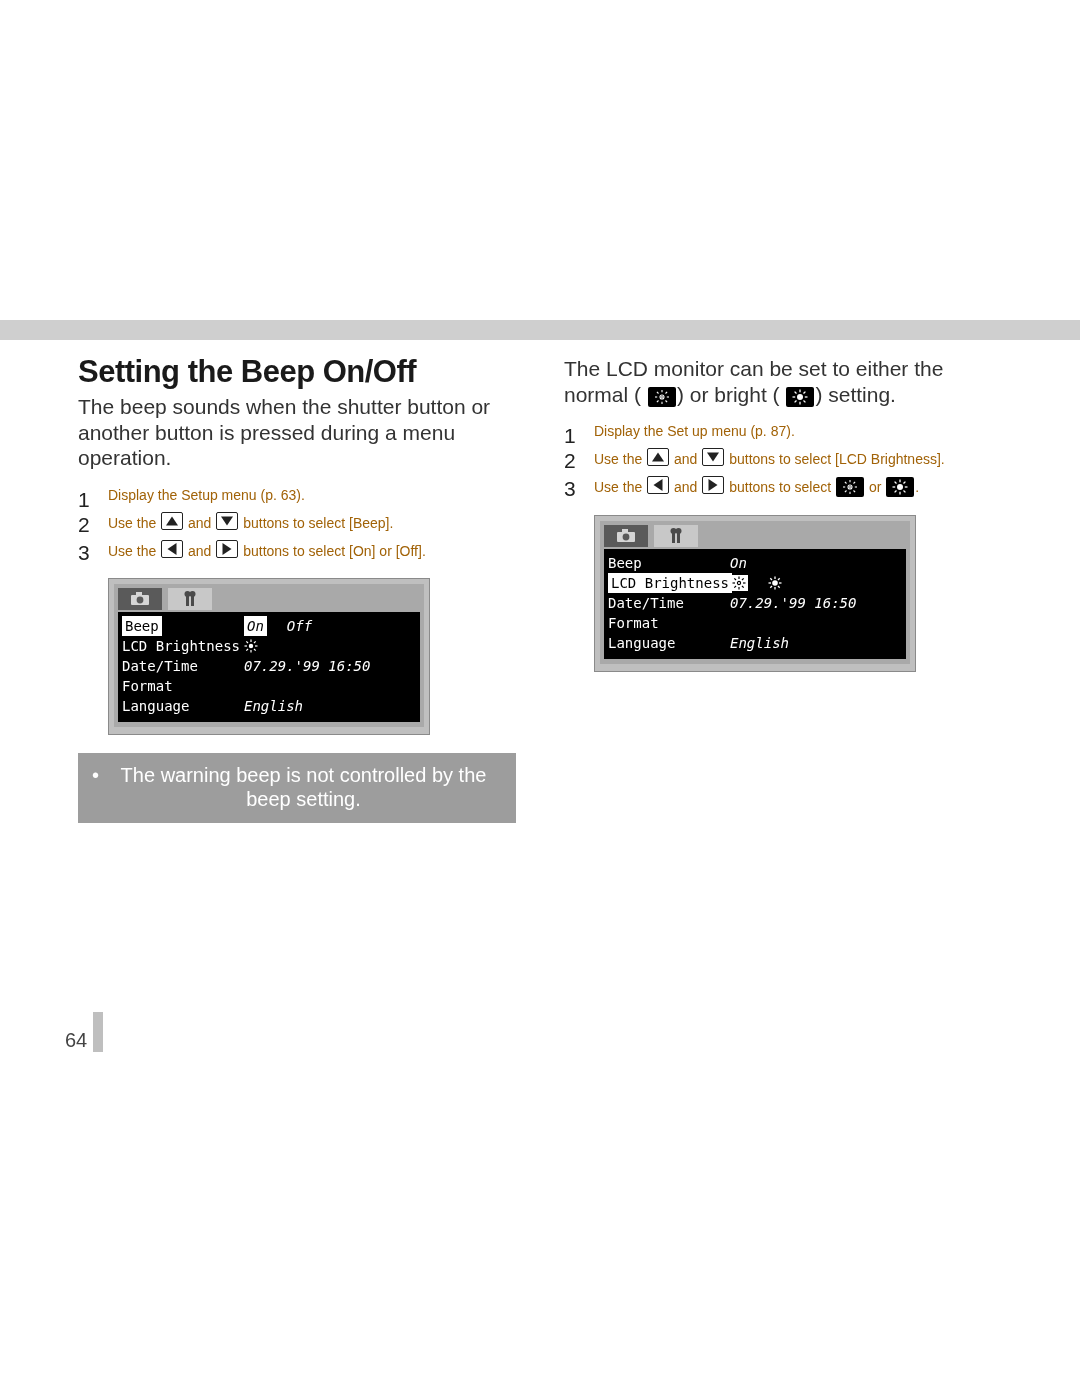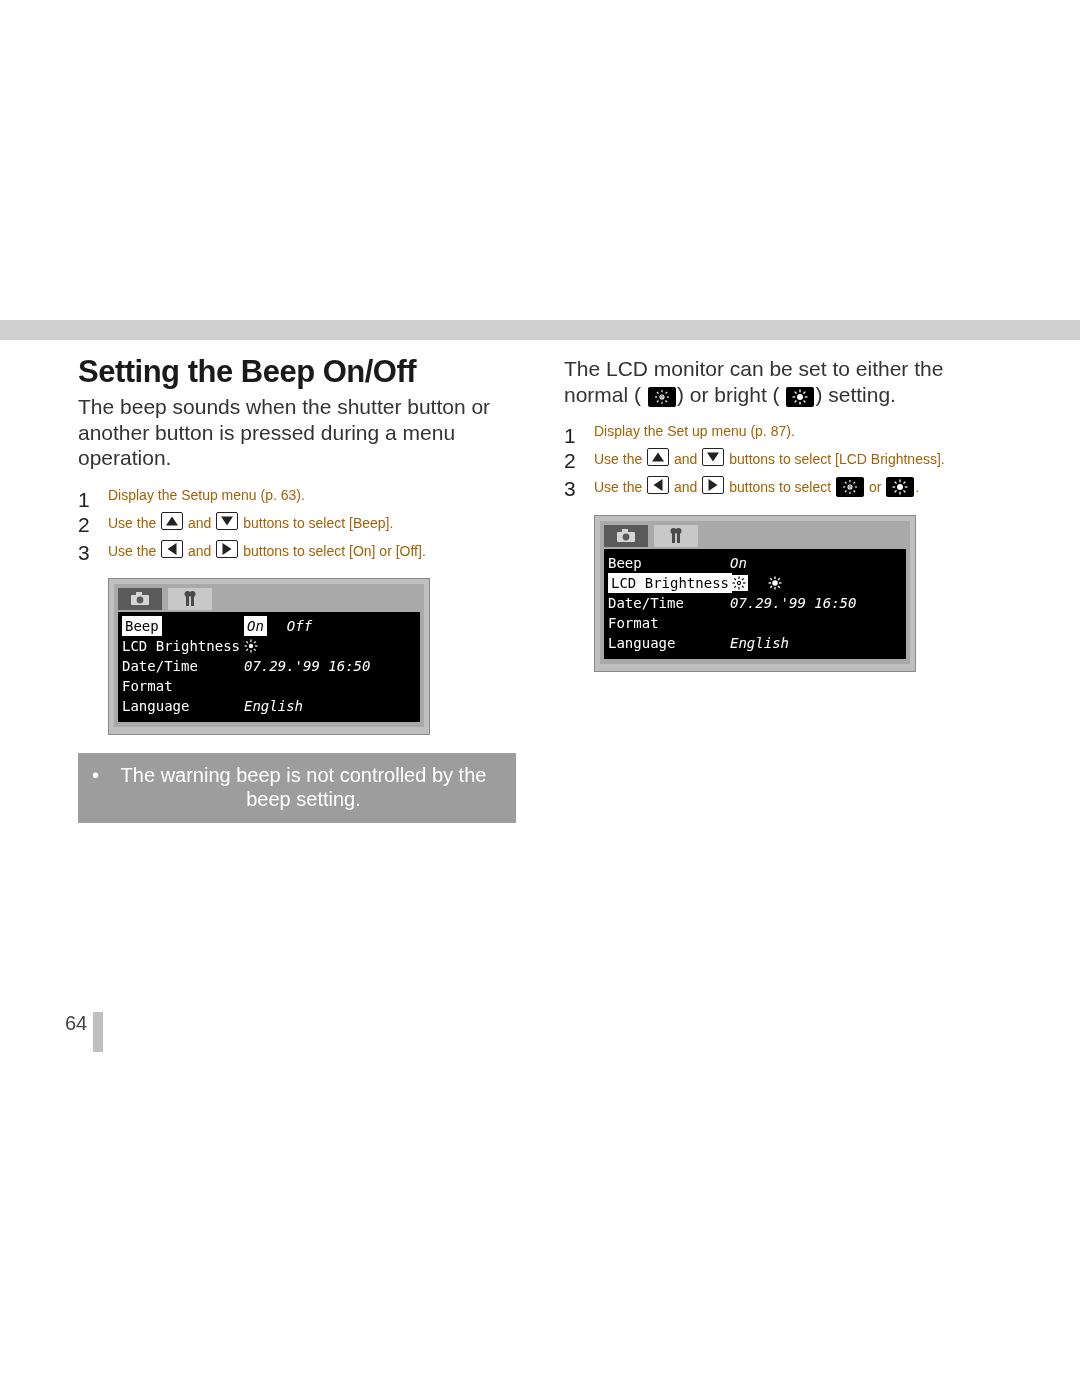--- a/index.html
+++ b/index.html
@@ -33,21 +33,21 @@
   .lcd-tab.tool { background: #c8c8c8; }
   .lcd-body { background: #000; color: #fff; padding: 4px 4px 6px 4px; margin-top: 2px; }
   .lcd-row { display: flex; font-size: 14px; line-height: 20px; white-space: nowrap; }
   .lcd-row .lab { width: 122px; }
   .lcd-row .val { flex: 1; display: flex; gap: 20px; align-items: center; font-style: italic; }
   .hl { background: #fff; color: #000; padding: 0 3px; display: inline-block; }
   .hl-label { background: #fff; color: #000; padding: 0 3px; display: inline-block; }
   .sun14.dim svg circle.core { fill:#fff; r:2.2; }
   .sun14 svg { display:block; }
   
-  .pagenum-wrap { position: absolute; left: 65px; bottom: 345px; display:flex; align-items:flex-start; }
+  .pagenum-wrap { position: absolute; left: 65px; bottom: 345px; display:flex; align-items:flex-end; }
   .pagenum { font-size: 20px; color: #444; margin-right:6px; }
   .page-tab { width: 10px; height: 40px; background: #bfbfbf; }
 </style>
 </head>
 <body>
 <div class="page">
   <div class="topband"></div>
   <div class="columns">
 
     <div class="col">

